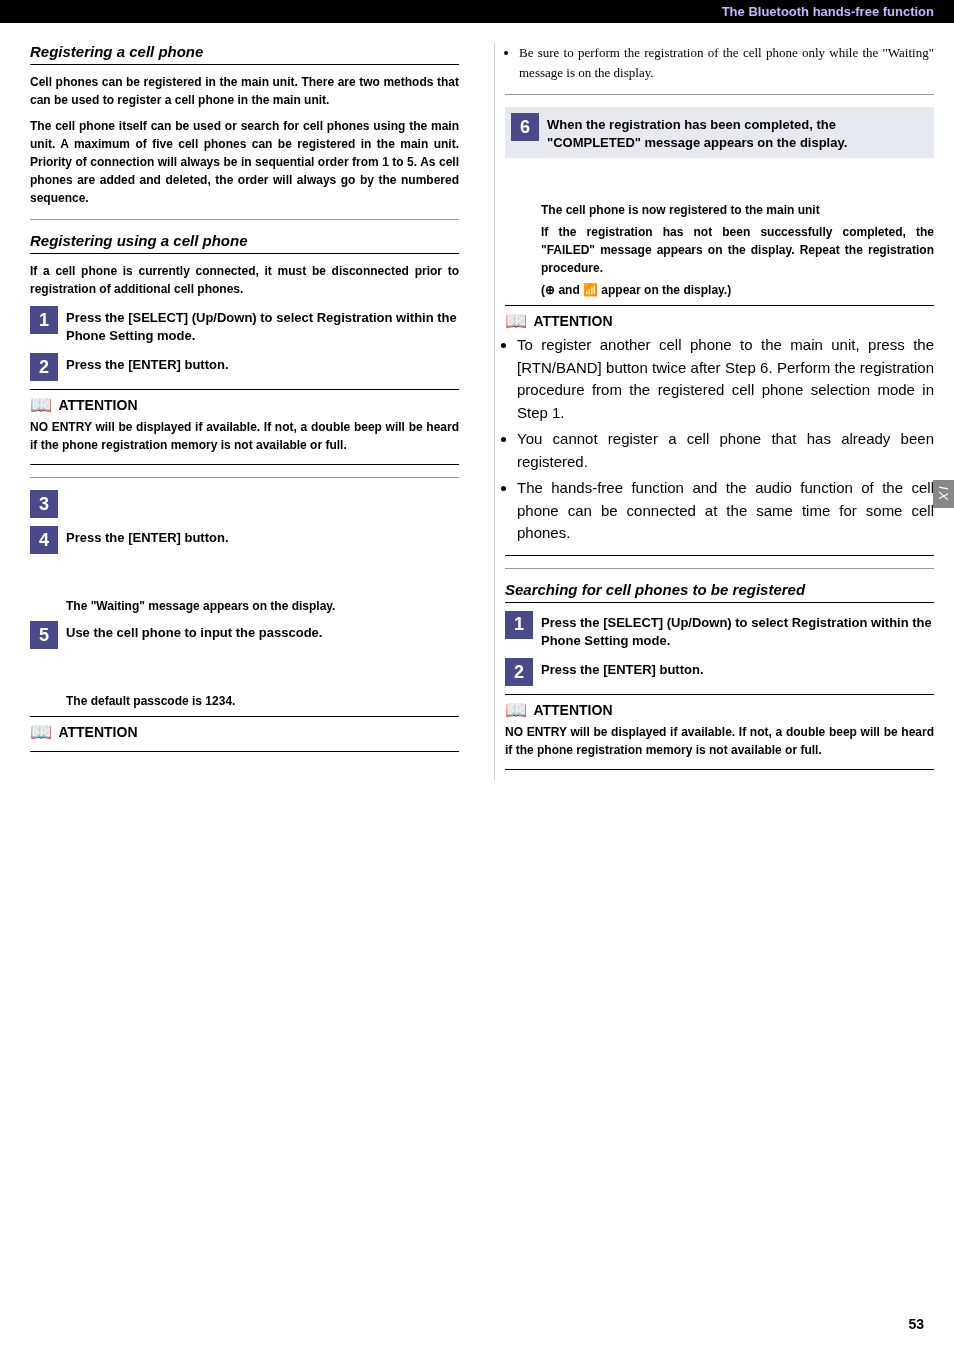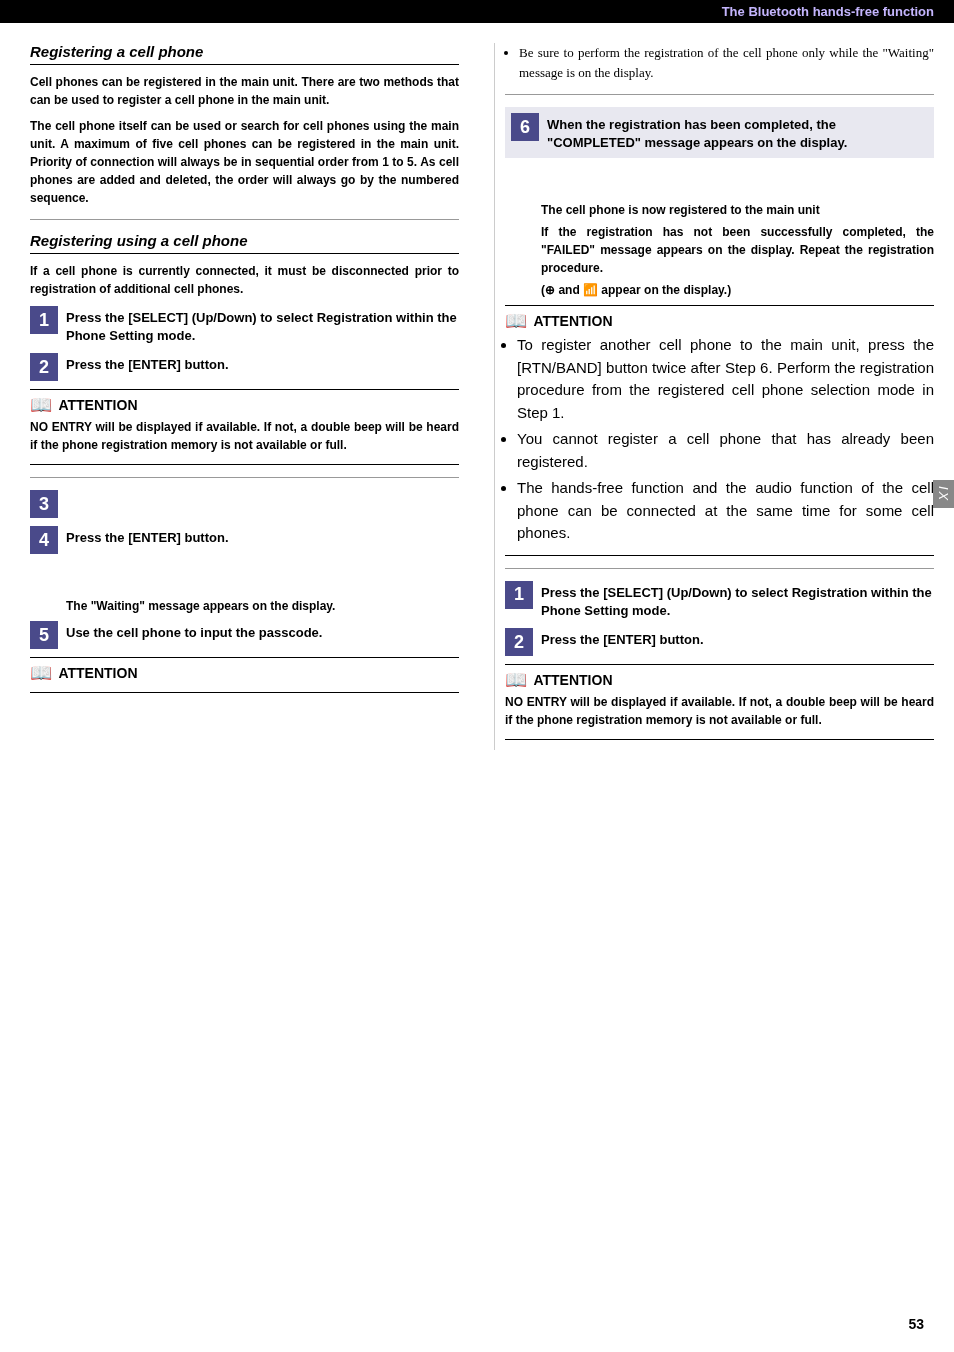--- a/index.html
+++ b/index.html
@@ -229,20 +229,23 @@
         <div class="step-text">Press the [ENTER] button.</div>
       </div>
       <div class="step-sub">
         <p>The "Waiting" message appears on the display.</p>
       </div>
 
       <div class="step-block">
         <div class="step-num">5</div>
         <div class="step-text">Use the cell phone to input the passcode.</div>
       </div>
+      <div class="step-sub">
+        <p>The default passcode is 1234.</p>
+      </div>
 
       <div class="attention-box">
         <div class="attention-header">
           <span class="attention-icon">📖</span>
           <span>ATTENTION</span>
         </div>
       </div>
 
     </div>
 
@@ -275,20 +278,21 @@
           <ul>
             <li>To register another cell phone to the main unit, press the [RTN/BAND] button twice after Step 6. Perform the registration procedure from the registered cell phone selection mode in Step 1.</li>
             <li>You cannot register a cell phone that has already been registered.</li>
             <li>The hands-free function and the audio function of the cell phone can be connected at the same time for some cell phones.</li>
           </ul>
         </div>
       </div>
 
       <hr class="divider">
 
+      <div class="section-title">Searching for cell phones to be registered</div>
 
       <div class="step-block">
         <div class="step-num">1</div>
         <div class="step-text">Press the [SELECT] (Up/Down) to select Registration within the Phone Setting mode.</div>
       </div>
 
       <div class="step-block">
         <div class="step-num">2</div>
         <div class="step-text">Press the [ENTER] button.</div>
       </div>

